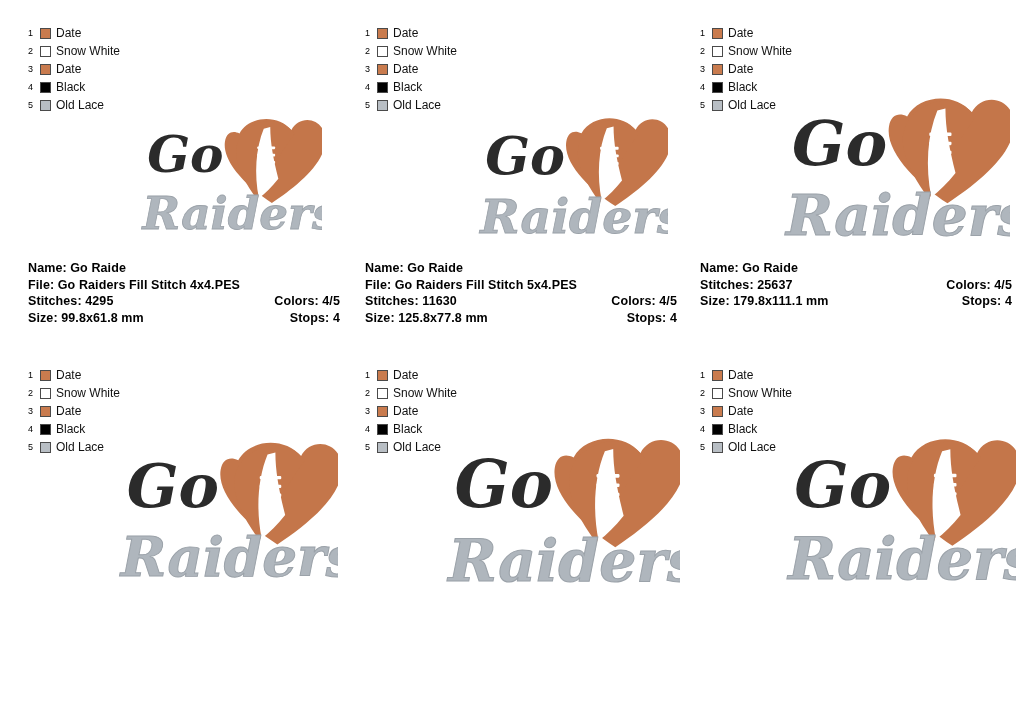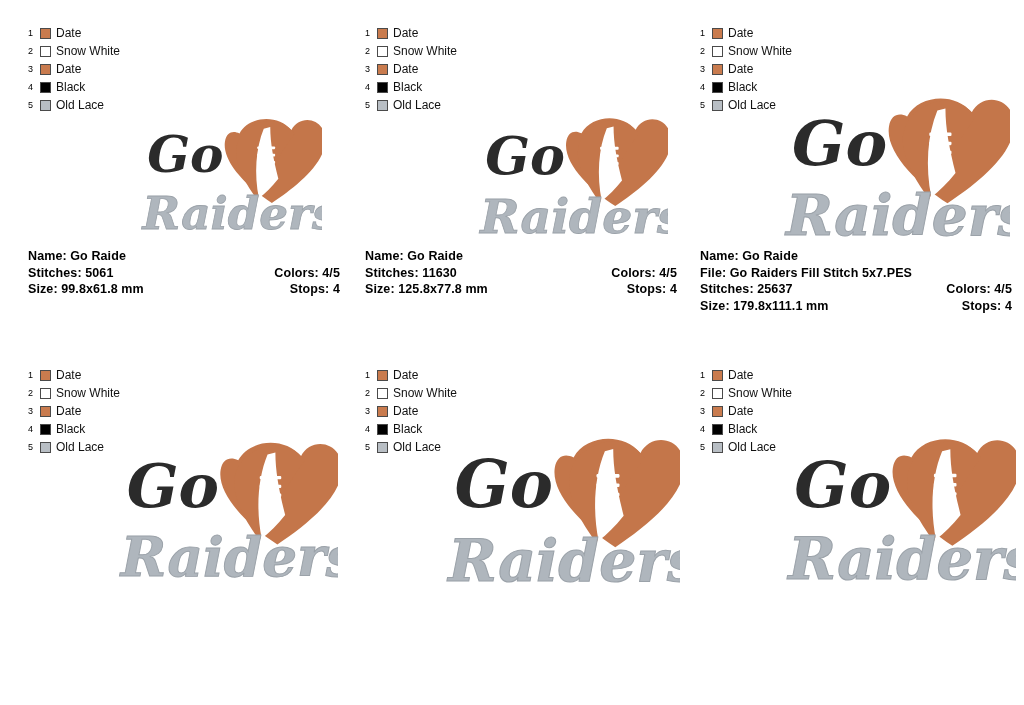--- a/index.html
+++ b/index.html
@@ -78,21 +78,21 @@
   
   .info {
     position: absolute;
     left: 10px;
     width: 312px;
     font-size: 12.5px;
     font-weight: bold;
     line-height: 16.5px;
     letter-spacing: 0.1px;
   }
-  .card.r0 .info { top: 240px; }
+  .card.r0 .info { top: 252px; }
   .info .line {
     position: relative;
     height: 16.5px;
     white-space: nowrap;
   }
   .info .right {
     position: absolute;
     right: 0;
     top: 0;
   }
@@ -150,22 +150,26 @@
         <text x="8" y="148" font-family="'DejaVu Serif', serif" font-style="italic" font-weight="bold" font-size="56" fill="#AFB6BD" stroke="#9BA2A9" stroke-width="1">Raiders</text>
       </svg>
     </div>
 
     <div class="info">
       <div class="line">
         <span>Name: </span>
         <span>Go Raide</span>
       </div>
       <div class="line">
+        <span>File: </span>
+        <span>Go Raiders Fill Stitch 4x4.PES</span>
+      </div>
+      <div class="line">
         <span>Stitches: </span>
-        <span>5061</span>
+        <span>4295</span>
         <span class="right">
           <span>Colors:</span>
           <span>4/5</span>
         </span>
       </div>
       <div class="line">
         <span>Size: </span>
         <span>99.8x61.8 mm</span>
         <span class="right">
           <span>Stops:</span>
@@ -223,20 +227,24 @@
         <text x="8" y="148" font-family="'DejaVu Serif', serif" font-style="italic" font-weight="bold" font-size="56" fill="#AFB6BD" stroke="#9BA2A9" stroke-width="1">Raiders</text>
       </svg>
     </div>
 
     <div class="info">
       <div class="line">
         <span>Name: </span>
         <span>Go Raide</span>
       </div>
       <div class="line">
+        <span>File: </span>
+        <span>Go Raiders Fill Stitch 5x4.PES</span>
+      </div>
+      <div class="line">
         <span>Stitches: </span>
         <span>11630</span>
         <span class="right">
           <span>Colors:</span>
           <span>4/5</span>
         </span>
       </div>
       <div class="line">
         <span>Size: </span>
         <span>125.8x77.8 mm</span>
@@ -296,24 +304,20 @@
         <text x="8" y="148" font-family="'DejaVu Serif', serif" font-style="italic" font-weight="bold" font-size="56" fill="#AFB6BD" stroke="#9BA2A9" stroke-width="1">Raiders</text>
       </svg>
     </div>
 
     <div class="info">
       <div class="line">
         <span>Name: </span>
         <span>Go Raide</span>
       </div>
       <div class="line">
-        <span>File: </span>
-        <span>Go Raiders Fill Stitch 5x7.PES</span>
-      </div>
-      <div class="line">
         <span>Stitches: </span>
         <span>25637</span>
         <span class="right">
           <span>Colors:</span>
           <span>4/5</span>
         </span>
       </div>
       <div class="line">
         <span>Size: </span>
         <span>179.8x111.1 mm</span>

